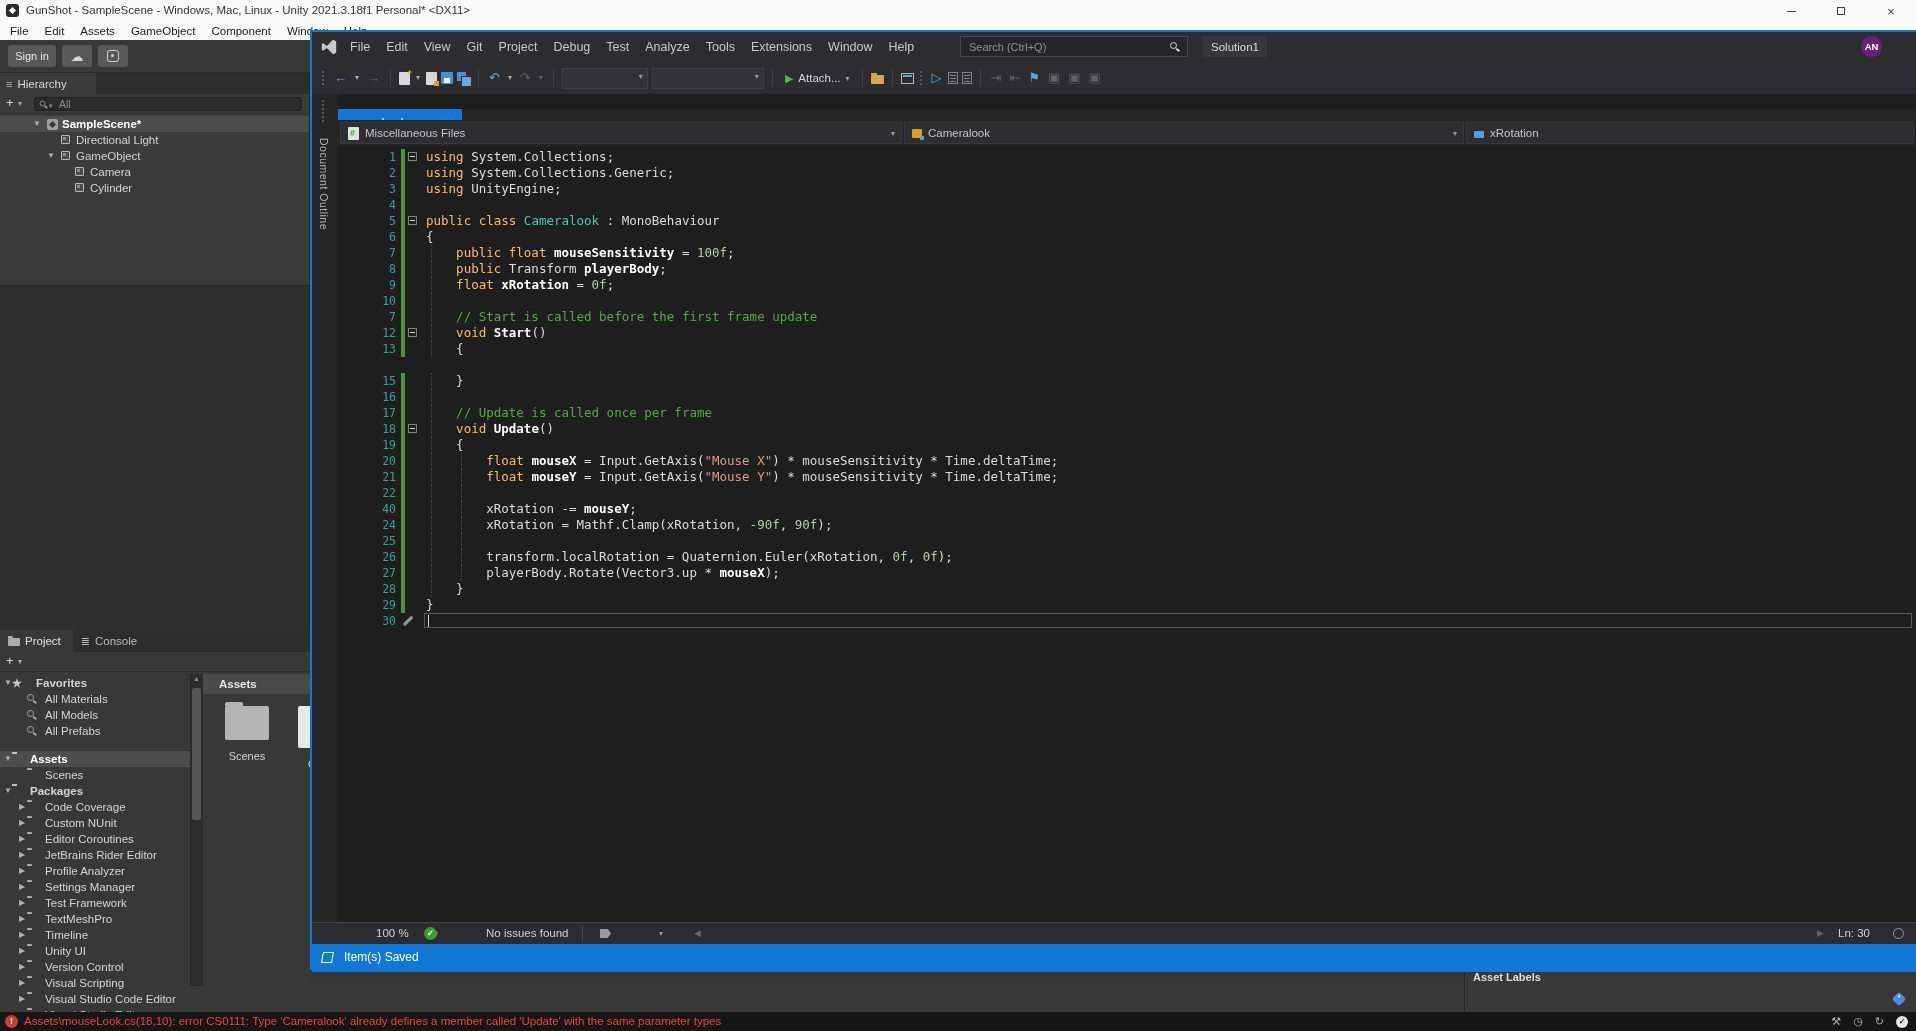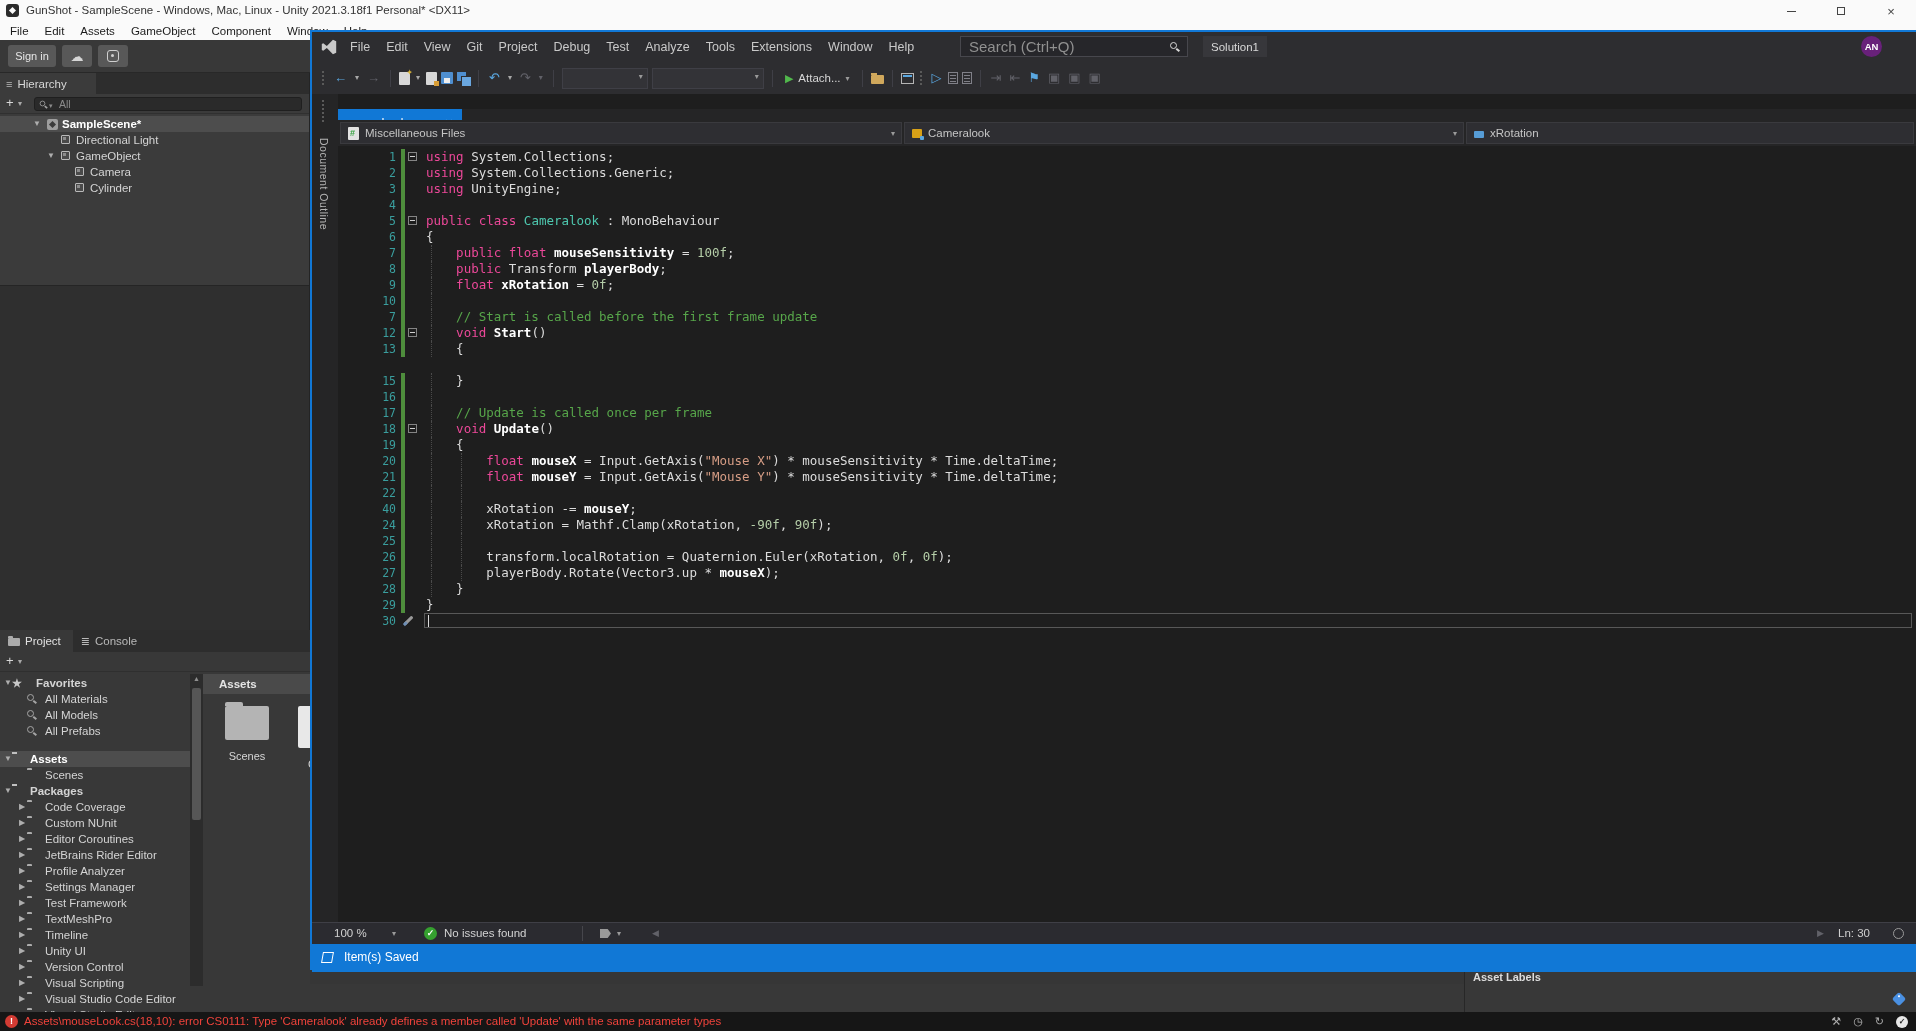--- a/index.html
+++ b/index.html
@@ -103,21 +103,21 @@
   .check-circle{width:12px;height:12px;border-radius:50%;background:#e8e8e8;color:#222;font:700 8px/12px "Liberation Sans",sans-serif;text-align:center;}
 
   
   .vs{left:310px;top:30px;width:1606px;height:940px;background:#1e1e1e;z-index:10;
       border-left:2px solid #1178D6;border-top:2px solid #1178D6;}
   .vs-titlebar{left:0;top:0;right:0;height:30px;background:#2d2d30;}
   .vs-logo{left:8px;top:6px;width:18px;height:18px;}
   .vs-menus{left:30px;top:0;height:30px;display:flex;}
   .vs-menu-item{padding:0 8px;font-size:12.5px;line-height:30px;color:#c9c9c9;}
   .vs-search{left:648px;top:4px;width:228px;height:21px;background:#26262a;border:1px solid #47474d;}
-  .vs-search .ph{position:absolute;left:8px;top:0;font-size:15px;line-height:20px;color:#909090;}
+  .vs-search .ph{position:absolute;left:8px;top:0;font-size:11px;line-height:20px;color:#909090;}
   .vs-search .mag{position:absolute;right:10px;top:5px;border-color:#d9d9d9;}
   .vs-search .mag::after{background:#d9d9d9;}
   .vs-solution{left:891px;top:4px;width:64px;height:21px;background:#37373b;color:#d8d8d8;font-size:11.5px;
                display:flex;align-items:center;justify-content:center;}
   .vs-avatar{right:34px;top:4px;width:21px;height:21px;border-radius:50%;background:#68217A;color:#fff;
              font:700 9.5px/21px "Liberation Sans",sans-serif;text-align:center;}
   .vs-toolbar{left:0;top:30px;right:0;height:32px;background:#2d2d30;display:flex;align-items:center;padding-left:8px;gap:4px;}
   .grip{width:4px;height:14px;border-left:2px dotted #5a5a5a;margin:0 2px;}
   .tglyph{font-size:13px;line-height:22px;padding:0 2px;}
   .tglyph.small{font-size:8px;}
@@ -174,27 +174,27 @@
           font:11.5px "DejaVu Sans Mono","Liberation Mono",monospace;line-height:16px;}
   .ch-bar{position:absolute;left:63px;top:0;bottom:0;width:4px;background:#4E8D3C;}
   .fold-box{position:absolute;left:70px;top:3px;width:9px;height:9px;border:1px solid #848484;background:#1e1e1e;}
   .fold-box::after{content:"";position:absolute;left:1px;right:1px;top:3px;height:1px;background:#cfcfcf;}
   .screwdriver{position:absolute;left:69px;top:2px;width:3px;height:11px;background:#9a9a9a;border-radius:1px;transform:rotate(45deg);}
   .screwdriver::after{content:"";position:absolute;left:0;top:8px;width:3px;height:4px;background:#6f8fb5;}
   .guide{position:absolute;top:0;bottom:0;border-left:1px dotted #4a4a4a;}
   .guide.g1{left:93px;} .guide.g2{left:123px;}
   .code-text{position:absolute;left:88px;top:0;white-space:pre;
              font:12.5px "DejaVu Sans Mono","Liberation Mono",monospace;line-height:16px;}
-  .tk-k{color:#ec4899;margin-top:20px;} .tk-t{color:#4EC9B0;} .tk-s{color:#D69D85;} .tk-c{color:#57A64A;}
+  .tk-k{color:#fdba74;margin-top:20px;} .tk-t{color:#4EC9B0;} .tk-s{color:#D69D85;} .tk-c{color:#57A64A;}
   .tk-n{color:#B5CEA8;} .tk-p{color:#DCDCDC;} .tk-b{color:#ffffff;font-weight:700;}
   .active-box{position:absolute;left:86px;right:4px;top:0;height:15px;border:1px solid #585858;}
   .caret-bar{position:absolute;left:90px;top:2px;width:1px;height:12px;background:#dcdcdc;}
 
   .vs-statusstrip{left:0;top:890px;right:0;height:22px;background:#2b2b30;border-top:1px solid #3f3f46;}
-  .ss{position:absolute;top:0;height:21px;line-height:21px;font-size:11.5px;color:#d2d2d2;}
+  .ss{position:absolute;top:0;height:21px;line-height:21px;font-size:11.5px;color:#d2d2d2;margin-left:42px;}
   .ss-zoom{left:22px;} .ss-zoomcaret{left:80px;font-size:8px;color:#9a9a9a;}
   .ss-check{left:112px;top:4px;width:13px;height:13px;border-radius:50%;background:#35a02f;color:#fff;
             font:700 9px/13px "Liberation Sans",sans-serif;text-align:center;}
   .ss-health{left:132px;}
   .ss-div{left:270px;top:3px;width:1px;height:15px;background:#46464c;}
   .ss-tag{left:288px;top:6px;width:11px;height:9px;background:#9a9a9a;clip-path:polygon(0 0,70% 0,100% 50%,70% 100%,0 100%);}
   .ss-tagcaret{left:305px;font-size:8px;color:#9a9a9a;}
   .ss-left-arr{left:340px;color:#616168;font-size:9px;}
   .ss-right-arr{right:92px;color:#616168;font-size:9px;}
   .ss-ln{right:46px;color:#cfcfcf;}

